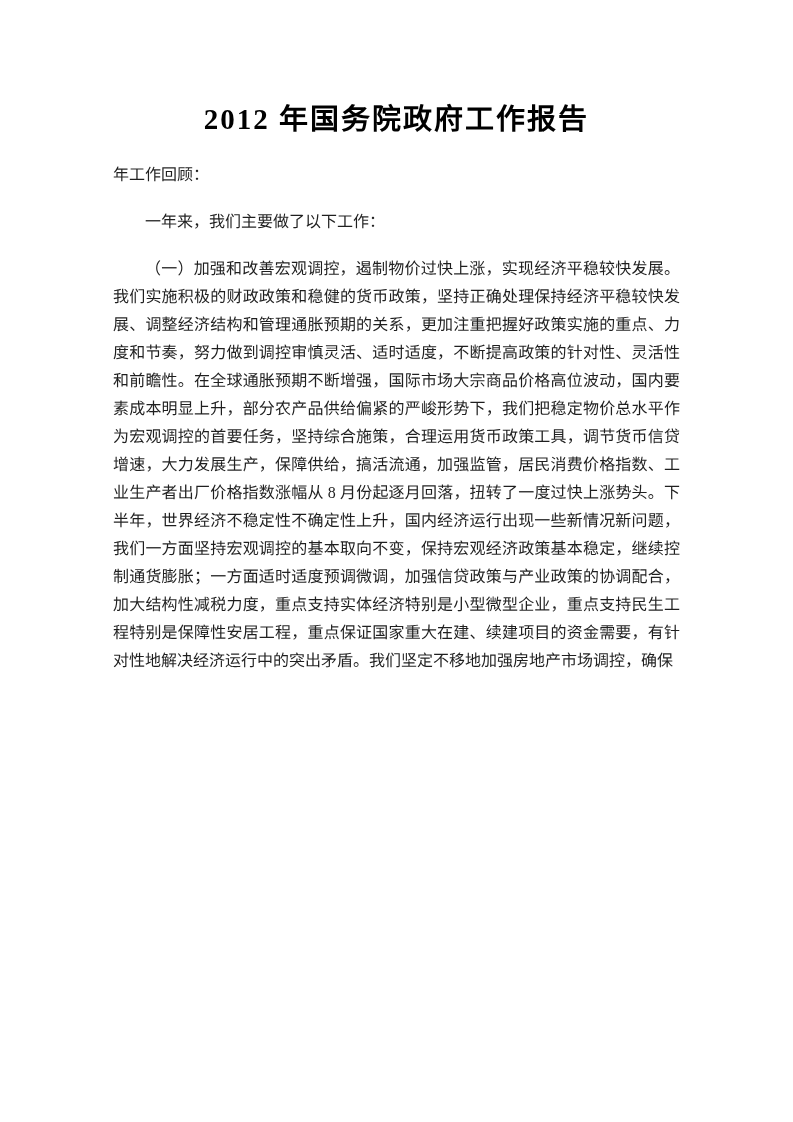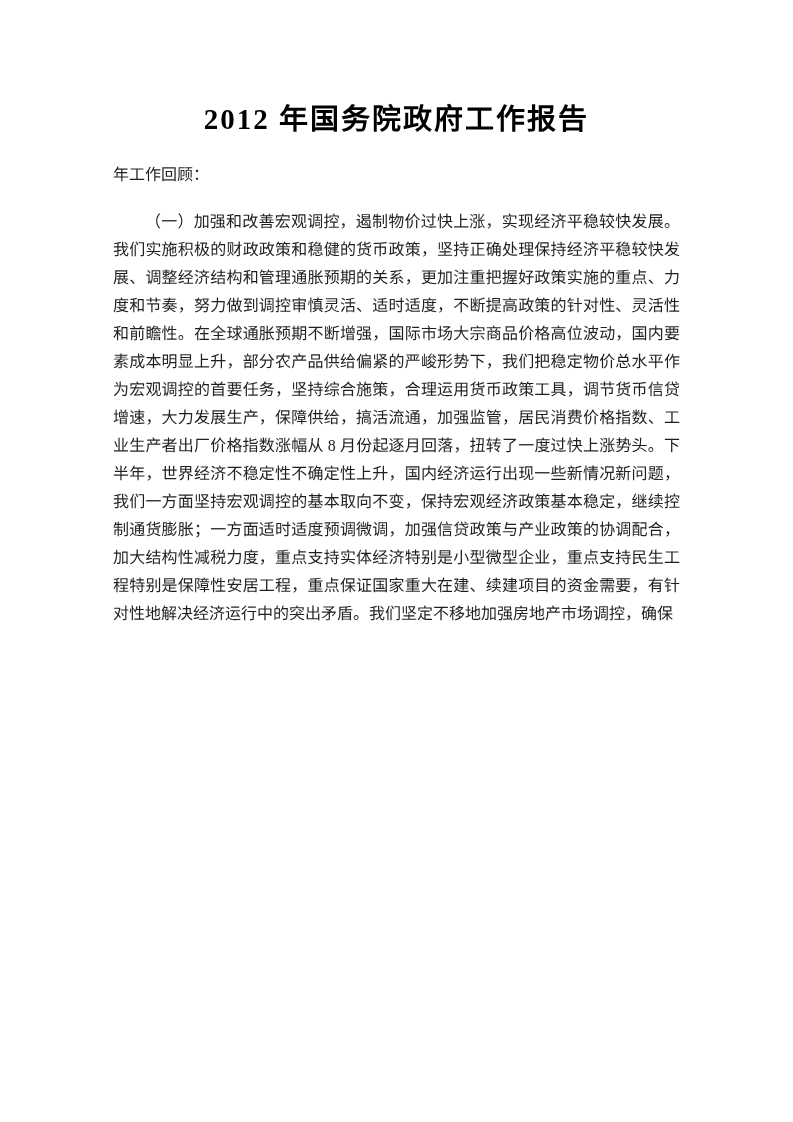--- a/index.html
+++ b/index.html
@@ -53,15 +53,16 @@
 <body>
 
 <div class="page">
   <h1 class="doc-title">2012 年国务院政府工作报告</h1>
 
   <p class="para salutation">年工作回顾：</p>
 
 
 
 
+  <p class="para body-para">一年来，我们主要做了以下工作：</p>
 
   <p class="para body-para">（一）加强和改善宏观调控，遏制物价过快上涨，实现经济平稳较快发展。我们实施积极的财政政策和稳健的货币政策，坚持正确处理保持经济平稳较快发展、调整经济结构和管理通胀预期的关系，更加注重把握好政策实施的重点、力度和节奏，努力做到调控审慎灵活、适时适度，不断提高政策的针对性、灵活性和前瞻性。在全球通胀预期不断增强，国际市场大宗商品价格高位波动，国内要素成本明显上升，部分农产品供给偏紧的严峻形势下，我们把稳定物价总水平作为宏观调控的首要任务，坚持综合施策，合理运用货币政策工具，调节货币信贷增速，大力发展生产，保障供给，搞活流通，加强监管，居民消费价格指数、工业生产者出厂价格指数涨幅从 8 月份起逐月回落，扭转了一度过快上涨势头。下半年，世界经济不稳定性不确定性上升，国内经济运行出现一些新情况新问题，我们一方面坚持宏观调控的基本取向不变，保持宏观经济政策基本稳定，继续控制通货膨胀；一方面适时适度预调微调，加强信贷政策与产业政策的协调配合，加大结构性减税力度，重点支持实体经济特别是小型微型企业，重点支持民生工程特别是保障性安居工程，重点保证国家重大在建、续建项目的资金需要，有针对性地解决经济运行中的突出矛盾。我们坚定不移地加强房地产市场调控，确保</p>
 </div>
 
 </body></html>

